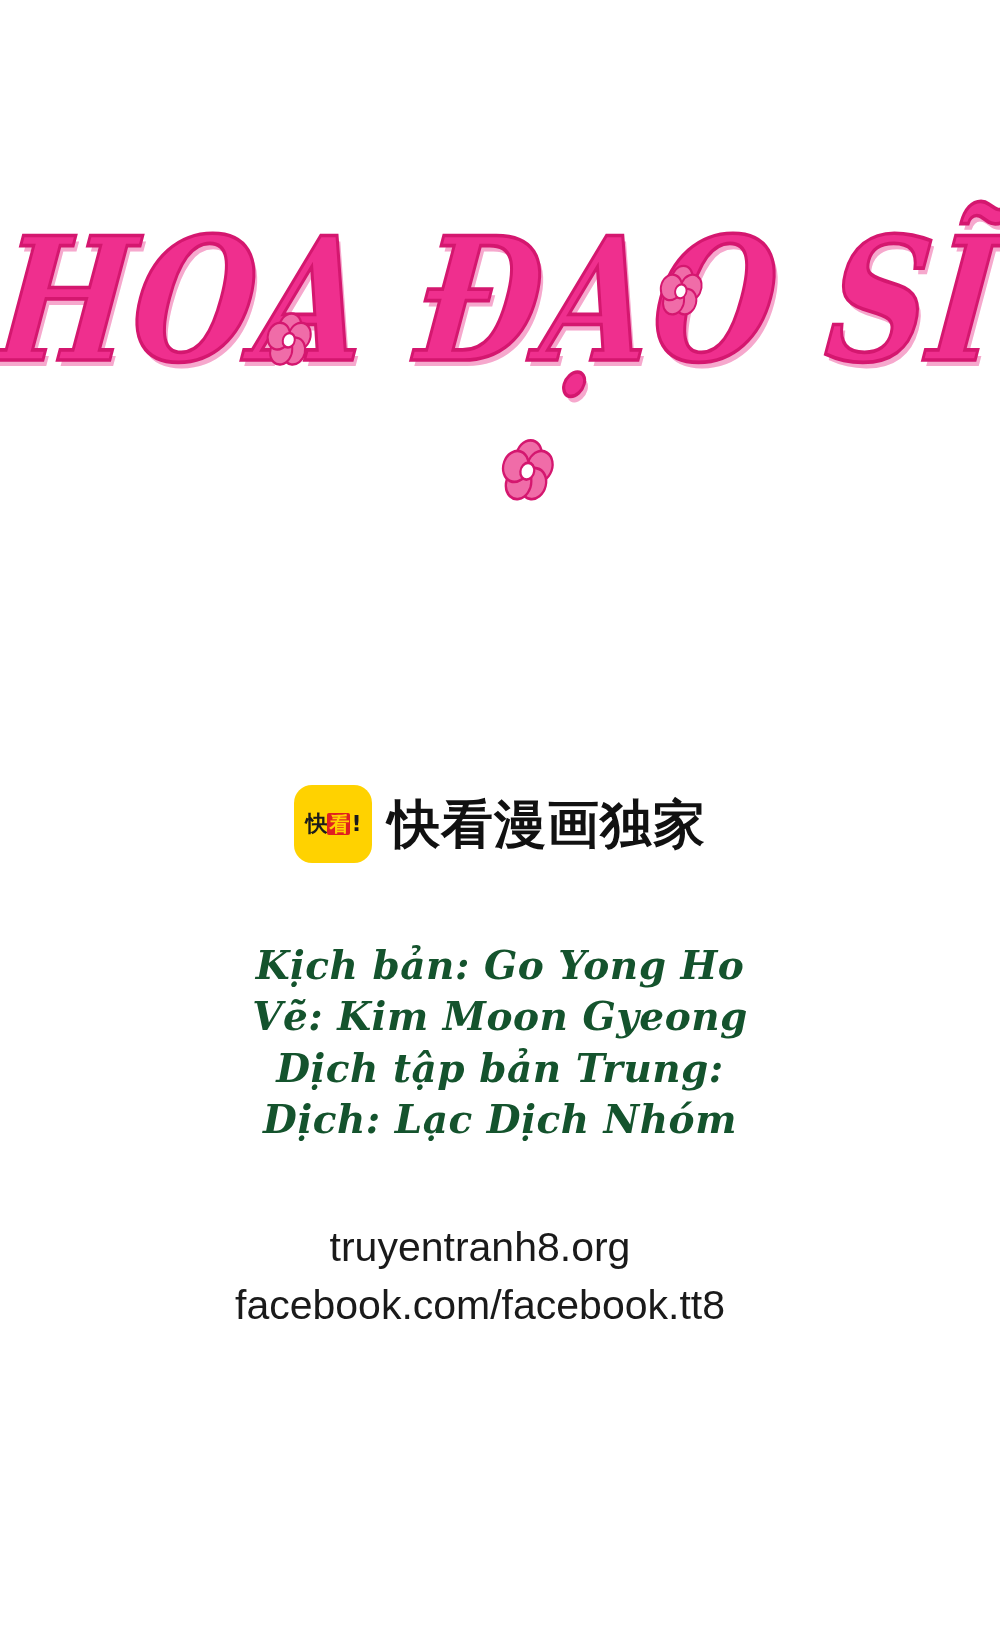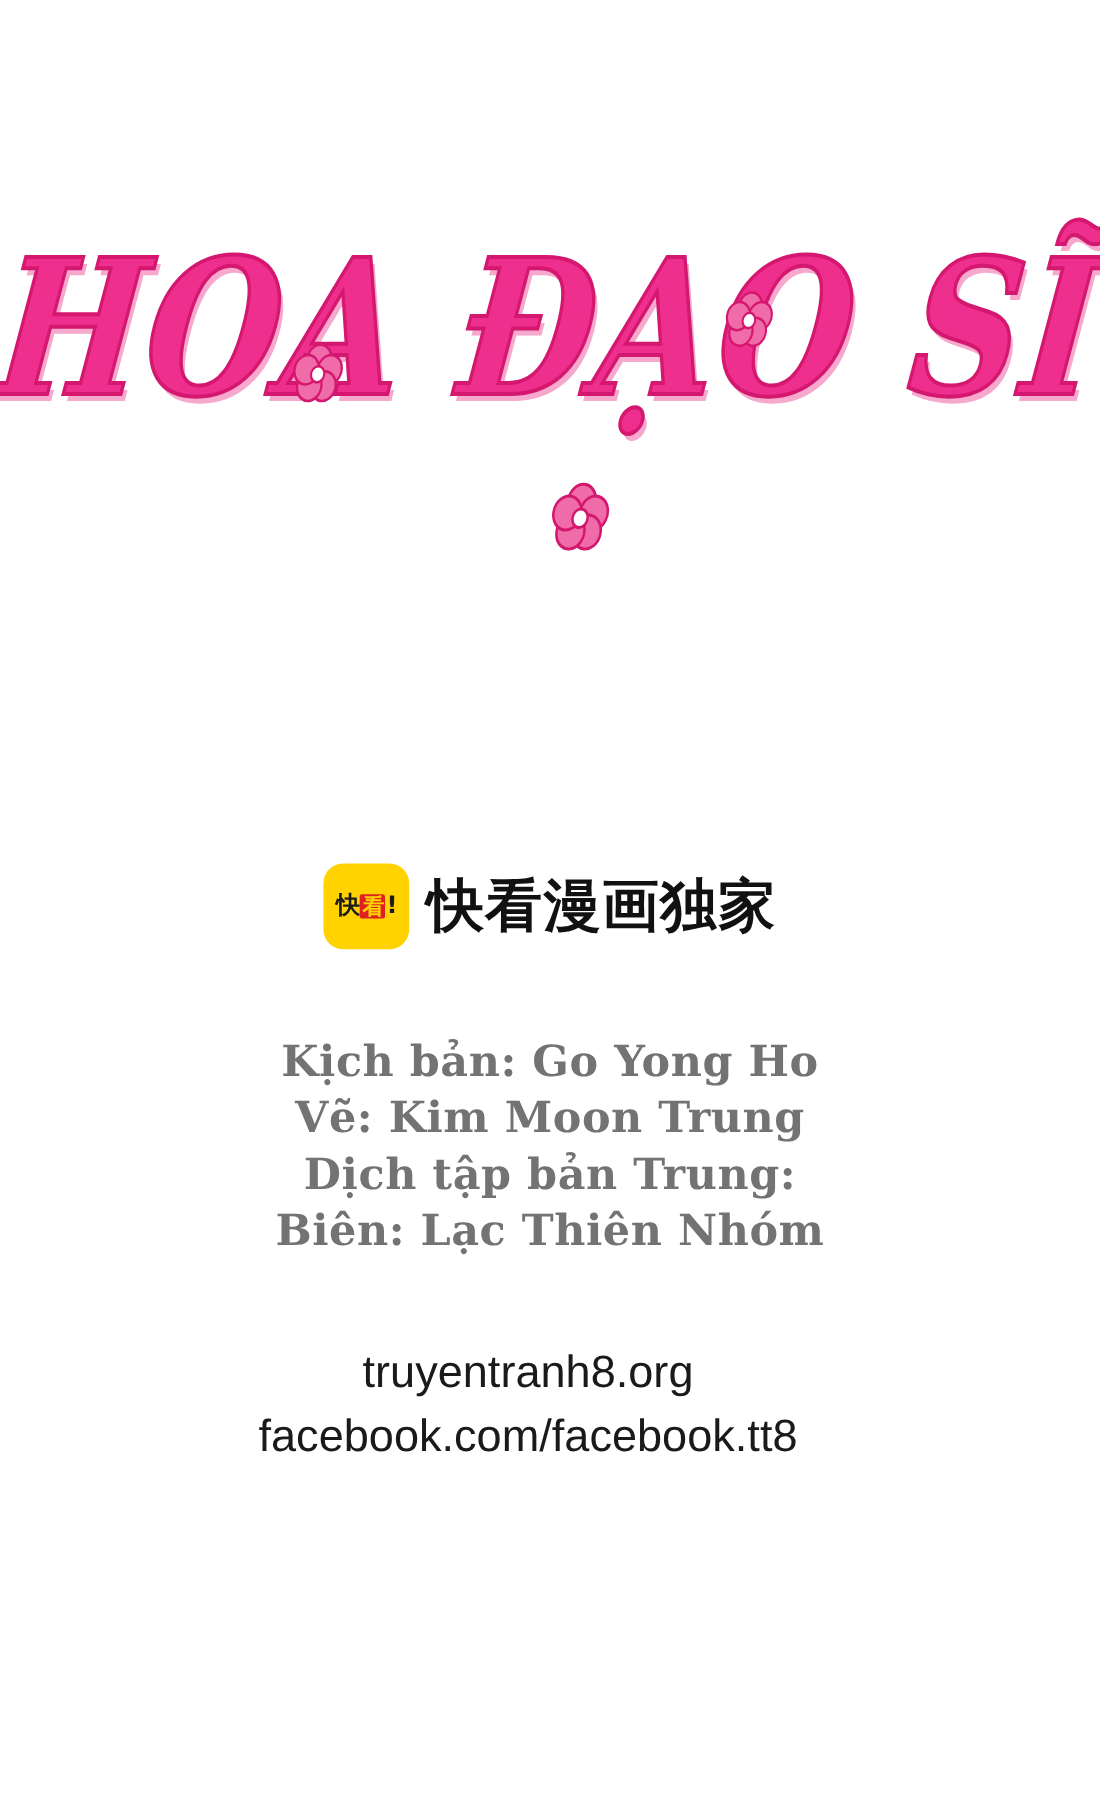--- a/index.html
+++ b/index.html
@@ -132,22 +132,23 @@
   .credits {
     position: absolute;
     left: 0;
     top: 940px;
     width: 1000px;
     text-align: center;
   }
   .credit-line {
     font-family: "DejaVu Serif", serif;
     font-weight: bold;
+    font-style: italic;
     font-size: 39px;
-    color: #737373;
+    color: #14532d;
     line-height: 1.32;
     letter-spacing: 0.5px;
   }
   .links {
     position: absolute;
     left: 0;
     top: 1218px;
     width: 960px;
     text-align: center;
   }
@@ -194,21 +195,21 @@
 
 <div class="brand-row">
   <div class="brand-badge">
     <span class="bb-text">快<span class="bb-red">看</span>!</span>
   </div>
   <div class="brand-text">快看漫画独家</div>
 </div>
 
 <div class="credits">
   <div class="credit-line">Kịch bản: Go Yong Ho</div>
-  <div class="credit-line">Vẽ: Kim Moon Trung</div>
+  <div class="credit-line">Vẽ: Kim Moon Gyeong</div>
   <div class="credit-line">Dịch tập bản Trung:</div>
-  <div class="credit-line">Biên: Lạc Thiên Nhóm</div>
+  <div class="credit-line">Dịch: Lạc Dịch Nhóm</div>
 </div>
 
 <div class="links">
   <div class="link-line">truyentranh8.org</div>
   <div class="link-line">facebook.com/facebook.tt8</div>
 </div>
 
 </body></html>

